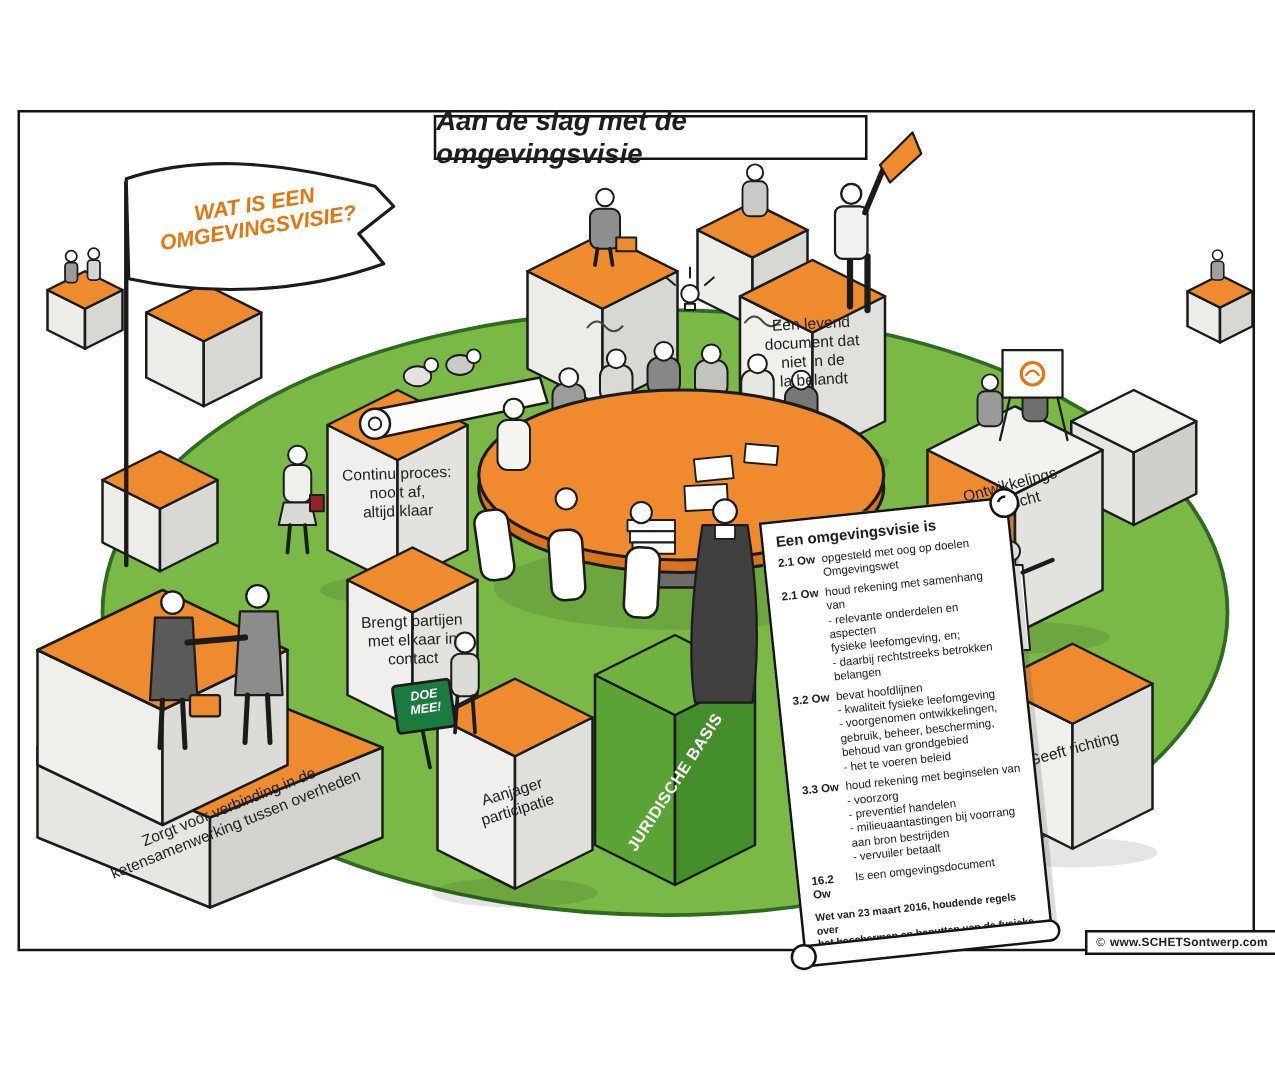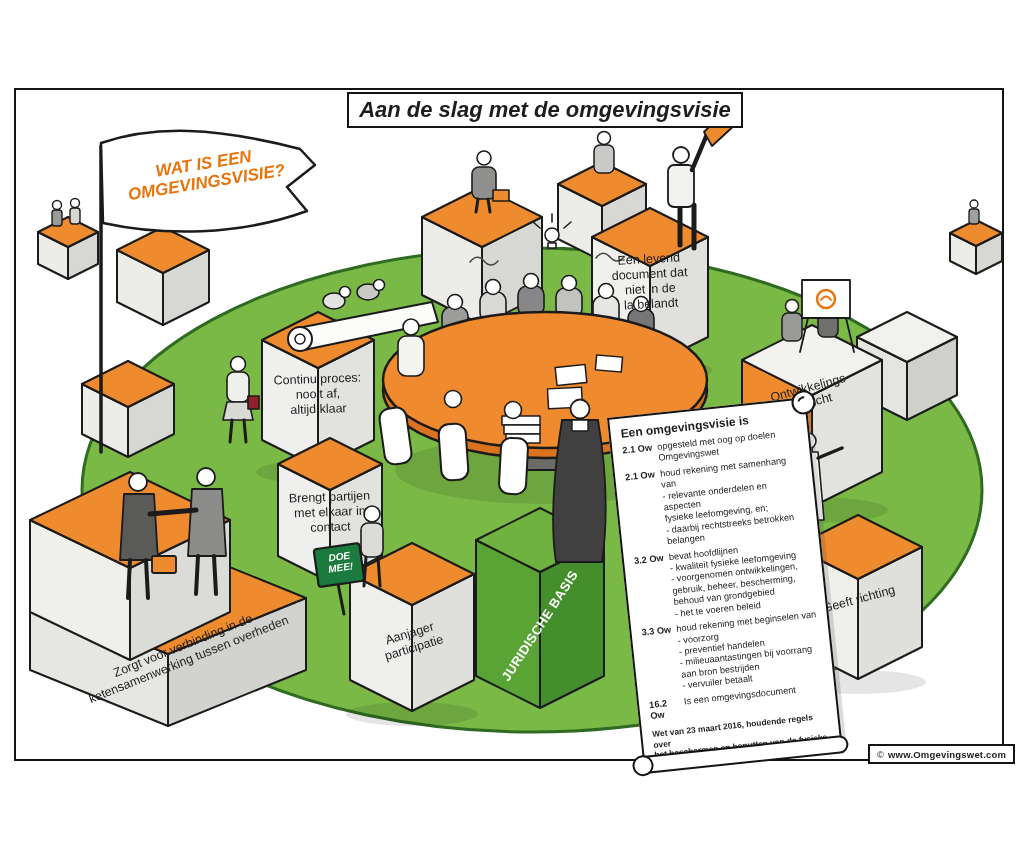--- a/index.html
+++ b/index.html
@@ -20,21 +20,21 @@
   #lbl-aanjager{left:352px;top:626px;width:120px;transform:rotate(-17deg);}
   #lbl-ontwikkelings{left:752px;top:380px;width:120px;transform:rotate(-15deg);}
   #lbl-geeft{left:800px;top:592px;width:118px;transform:rotate(-15deg);}
   #lbl-verbinding{left:55px;top:638px;width:262px;transform:rotate(-22deg);}
   #lbl-juridische{left:458px;top:618px;width:164px;transform:rotate(-57deg);
        color:#fff;font-weight:700;font-size:13px;letter-spacing:.4px;white-space:nowrap;}
   #lbl-doemee{left:317px;top:551px;width:46px;transform:rotate(-8deg);
        color:#fff;font-weight:800;font-style:italic;font-size:10px;line-height:1.1;}
 
   
-  #title-box{position:absolute;left:347px;top:92px;width:396px;height:36px;box-sizing:border-box;
+  #title-box{position:absolute;left:347px;top:92px;width:347px;height:36px;box-sizing:border-box;
        border:2.5px solid #141414;background:#fff;z-index:5;display:flex;align-items:center;
        justify-content:center;font-size:22px;font-style:italic;font-weight:700;}
 
   
   #scroll{position:absolute;left:607px;top:418px;width:200px;height:348px;box-sizing:border-box;
        transform:rotate(-6deg);transform-origin:top left;background:#fff;
        border:2.5px solid #141414;z-index:4;box-shadow:4px 3px 0 rgba(60,60,60,.18);}
   .curl-top{position:absolute;top:-9px;right:-11px;width:20px;height:20px;background:#fff;
        border:2.5px solid #141414;border-radius:50%;z-index:3;}
   .curl-top::after{content:"";position:absolute;inset:4px;border:2px solid #141414;
@@ -397,16 +397,16 @@
       </div>
       <div class="scroll-footnote">Wet van 23 maart 2016, houdende regels over
 het beschermen en benutten van de fysieke
 leefomgeving (Omgevingswet)</div>
     </div>
     <div class="curl-bottom"></div>
   </div>
 
   <div id="credit">
     <span>©</span>
-    <span class="credit-url">www.Omgevingswet.com</span>
+    <span class="credit-url">www.SCHETSontwerp.com</span>
   </div>
 
 </div>
 
 </body></html>

